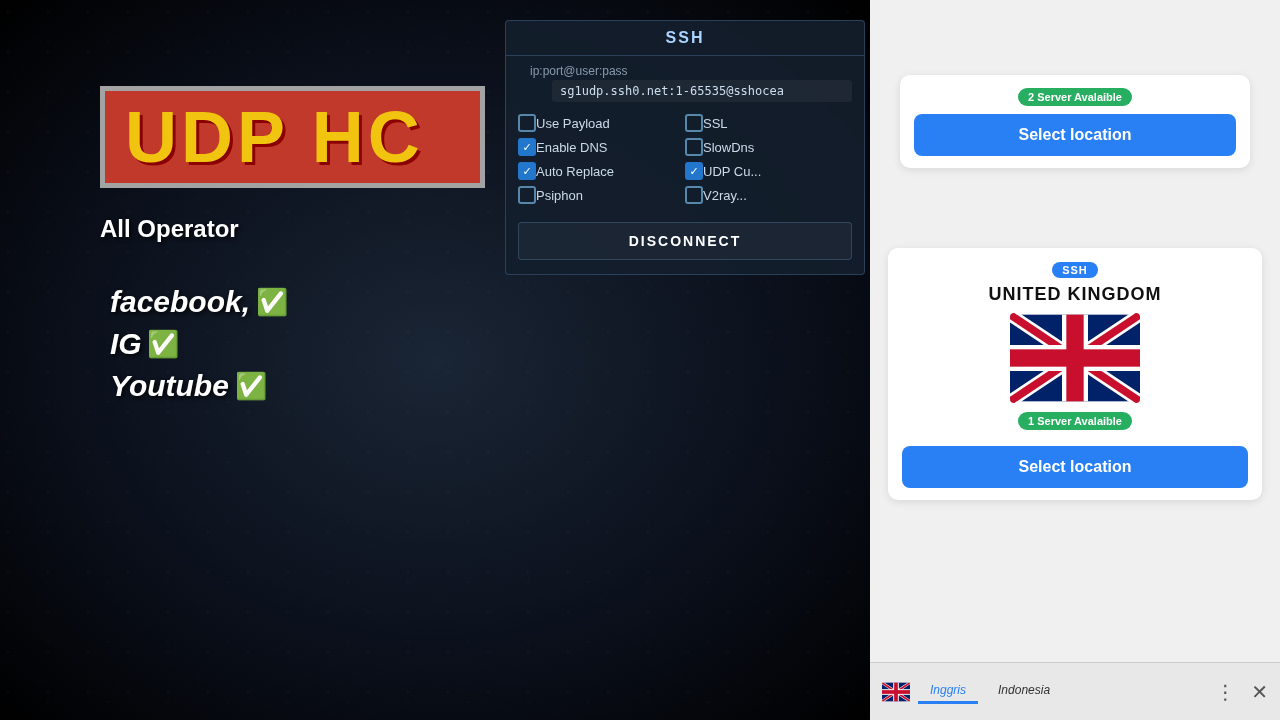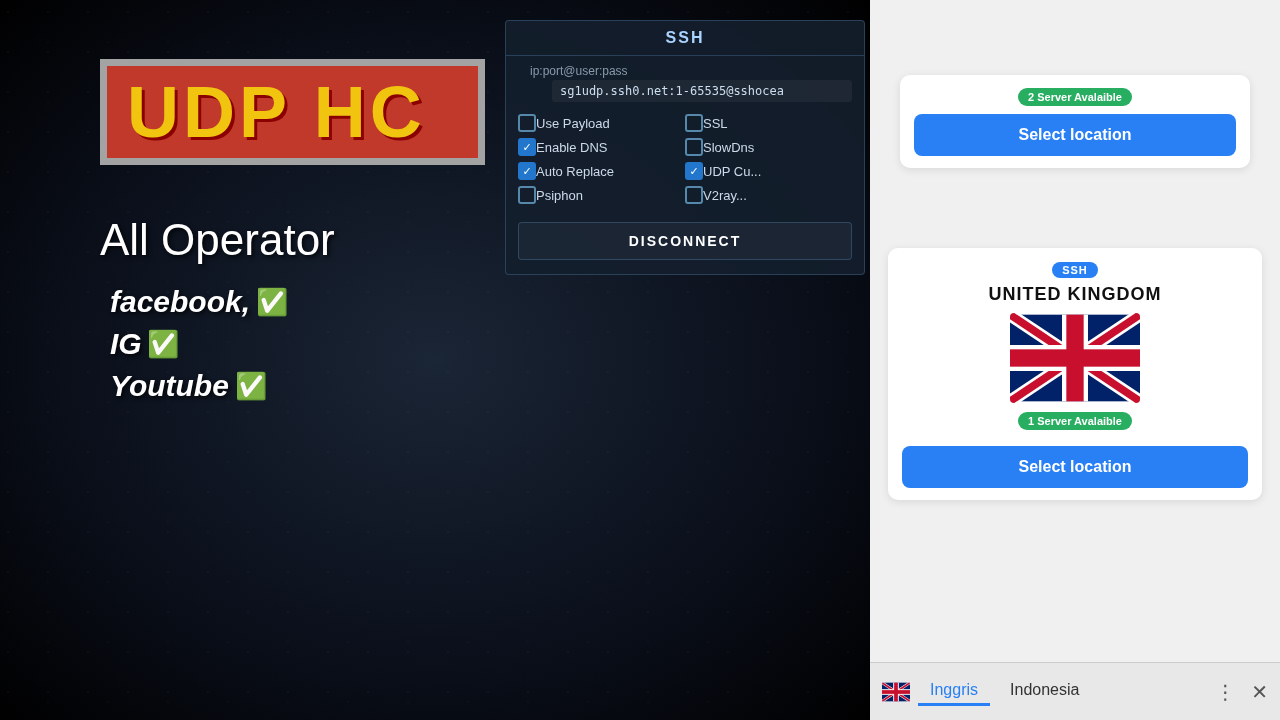--- a/index.html
+++ b/index.html
@@ -40,44 +40,44 @@
       right: 0;
       top: 0;
       width: 410px;
       height: 720px;
       background: #f0f0f0;
     }
 
     
     .logo-box {
       position: absolute;
-      top: 59px;
+      top: 86px;
       left: 100px;
       width: 385px;
       background: #c0392b;
       padding: 10px 20px 10px 20px;
-      border: 7px solid #a3a3a3;
+      border: 5px solid #a3a3a3;
     }
 
     .logo-text {
       font-size: 72px;
       font-weight: 900;
       color: #f1c40f;
       letter-spacing: 4px;
       text-shadow: 3px 3px 0px #8b0000;
       line-height: 1;
     }
 
     .all-operator {
       position: absolute;
       top: 215px;
       left: 100px;
       color: #ffffff;
-      font-size: 44px;
-      font-weight: 400;
+      font-size: 24px;
+      font-weight: 700;
       text-shadow: 2px 2px 4px rgba(0,0,0,0.8);
     }
 
     .social-list {
       position: absolute;
       top: 285px;
       left: 110px;
     }
 
     .social-item {
@@ -290,25 +290,26 @@
     .flag-small {
       width: 28px;
       height: 20px;
       border-radius: 2px;
       overflow: hidden;
       flex-shrink: 0;
     }
 
     .lang-tab {
       padding: 4px 12px;
-      font-size: 16px;
+      font-size: 12px;
       font-weight: 500;
       color: #333;
       cursor: pointer;
       border-bottom: 3px solid transparent;
+      font-style: italic;
     }
 
     .lang-tab.active {
       color: #2980f5;
       border-bottom: 3px solid #2980f5;
     }
 
     .bottom-more-icon {
       margin-left: auto;
       font-size: 20px;

